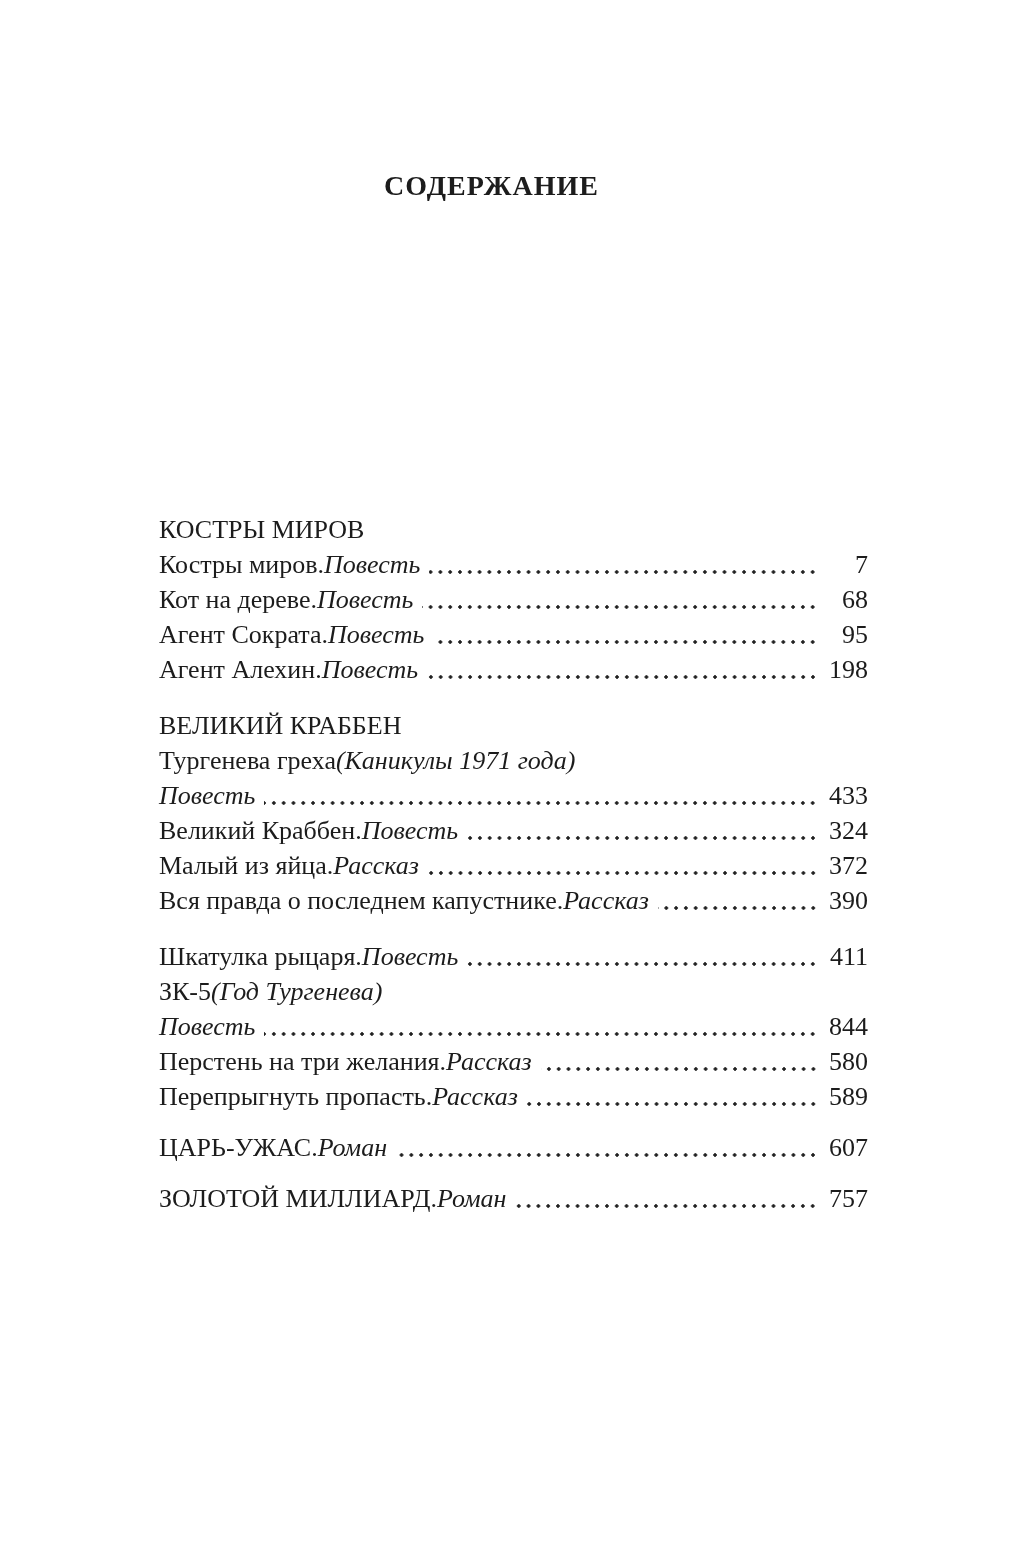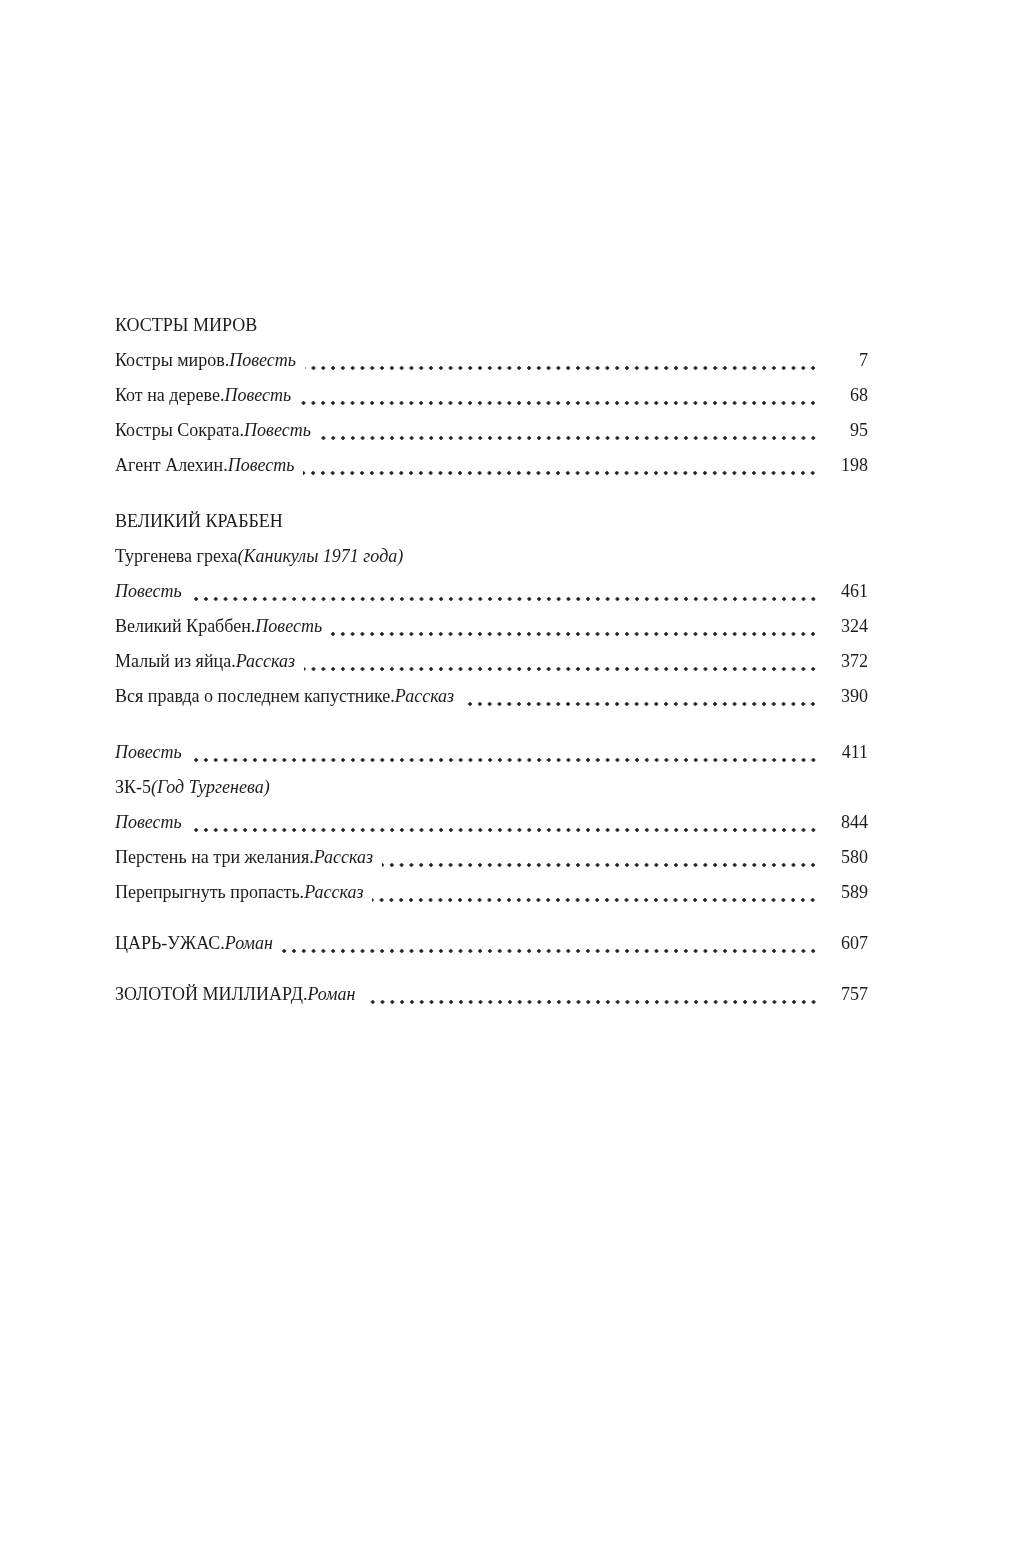--- a/index.html
+++ b/index.html
@@ -24,22 +24,23 @@
   .page-title {
     margin: 168px 0 0 0;
     text-align: center;
     font-size: 28px;
     line-height: 36px;
     font-weight: bold;
     letter-spacing: 1px;
   }
   .toc {
     margin-top: 308px;
-    font-size: 18px;
+    font-size: 26px;
     line-height: 35px;
+    margin-left: 44px;
   }
   .toc-section { margin-top: 21px; }
   .toc-section:first-child { margin-top: 0; }
   .toc-section.standalone { margin-top: 16px; }
   .toc-header { }
   .toc-line {
     display: flex;
     align-items: center;
   }
   .italic { font-style: italic; }
@@ -57,20 +58,21 @@
   .pagenum {
     min-width: 47px;
     text-align: right;
     white-space: nowrap;
   }
 </style>
 </head>
 <body>
 
 <div class="content">
+  <h1 class="page-title">СОДЕРЖАНИЕ</h1>
   <div class="toc">
       <div class="toc-section">
         <div class="toc-header">КОСТРЫ МИРОВ</div>
         <div class="toc-entry">
           <div class="toc-line">
             <span class="entry-title">Костры миров.</span> 
             <span class="italic">Повесть</span>
             <span class="leader"></span>
             <span class="pagenum">7</span>
           </div>
@@ -78,21 +80,21 @@
         <div class="toc-entry">
           <div class="toc-line">
             <span class="entry-title">Кот на дереве.</span> 
             <span class="italic">Повесть</span>
             <span class="leader"></span>
             <span class="pagenum">68</span>
           </div>
         </div>
         <div class="toc-entry">
           <div class="toc-line">
-            <span class="entry-title">Костры Сократа.</span> 
+            <span class="entry-title">Агент Сократа.</span> 
             <span class="italic">Повесть</span>
             <span class="leader"></span>
             <span class="pagenum">95</span>
           </div>
         </div>
         <div class="toc-entry">
           <div class="toc-line">
             <span class="entry-title">Агент Алехин.</span> 
             <span class="italic">Повесть</span>
             <span class="leader"></span>
@@ -103,21 +105,21 @@
       <div class="toc-section">
         <div class="toc-header">ВЕЛИКИЙ КРАББЕН</div>
         <div class="toc-entry">
           <div class="toc-line">
             <span class="entry-title">Тургенева греха</span> 
             <span class="italic">(Каникулы 1971 года)</span>
           </div>
           <div class="toc-line">
             <span class="italic">Повесть</span>
             <span class="leader"></span>
-            <span class="pagenum">461</span>
+            <span class="pagenum">433</span>
           </div>
         </div>
         <div class="toc-entry">
           <div class="toc-line">
             <span class="entry-title">Великий Краббен.</span> 
             <span class="italic">Повесть</span>
             <span class="leader"></span>
             <span class="pagenum">324</span>
           </div>
         </div>
@@ -134,20 +136,21 @@
             <span class="entry-title">Вся правда о последнем капустнике.</span> 
             <span class="italic">Рассказ</span>
             <span class="leader"></span>
             <span class="pagenum">390</span>
           </div>
         </div>
       </div>
       <div class="toc-section">
         <div class="toc-entry">
           <div class="toc-line">
+            <span class="entry-title">Шкатулка рыцаря.</span> 
             <span class="italic">Повесть</span>
             <span class="leader"></span>
             <span class="pagenum">411</span>
           </div>
         </div>
         <div class="toc-entry">
           <div class="toc-line">
             <span class="entry-title">ЗК-5</span> 
             <span class="italic">(Год Тургенева)</span>
           </div>

